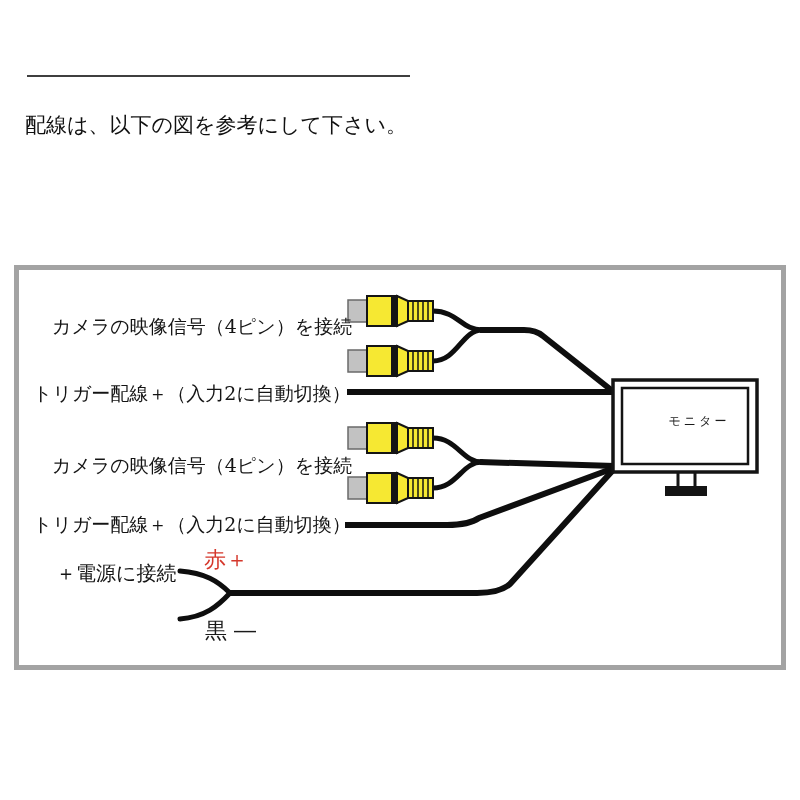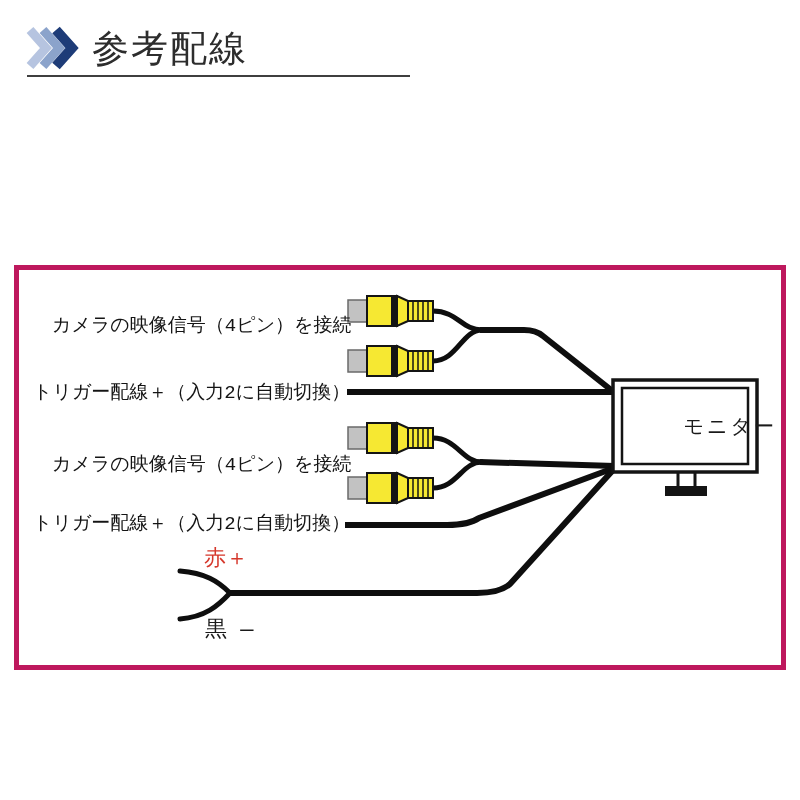--- a/index.html
+++ b/index.html
@@ -8,45 +8,38 @@
 
   
   .hdr{position:absolute;left:25px;top:26px;display:flex;align-items:center;gap:13px;}
   .hdr-title{font-size:37px;color:#2d2d2d;letter-spacing:2px;line-height:1;}
   .hdr-rule{position:absolute;left:27px;top:75px;width:383px;border-top:2px solid #3f3f3f;}
 
   
   .intro{position:absolute;left:25px;top:111px;font-size:21px;line-height:29px;color:#101010;}
 
   
-  .diagram{position:absolute;left:14px;top:265px;width:762px;height:395px;border:5px solid #be185d;font-family:Liberation Mono, monospace;}
+  .diagram{position:absolute;left:14px;top:265px;width:762px;height:395px;border:5px solid #a3a3a3;}
   .diagram svg{position:absolute;left:0;top:0;}
   .dlabel{position:absolute;font-size:19px;color:#141414;white-space:nowrap;line-height:1.15;}
   .plabel{position:absolute;font-size:20px;color:#141414;white-space:nowrap;line-height:1.15;}
   .wlabel-red{position:absolute;font-size:22px;color:#d5372b;white-space:nowrap;line-height:1.1;}
   .wlabel-black{position:absolute;font-size:22px;color:#1a1a1a;white-space:nowrap;line-height:1.1;}
-  .monitor-label{position:absolute;left:602px;top:143px;width:156px;text-align:right;
-                 font-size:20px;letter-spacing:3px;color:#1a1a1a;}
+  .monitor-label{position:absolute;left:602px;top:143px;width:156px;text-align:center;
+                 font-size:12px;letter-spacing:3px;color:#1a1a1a;}
 </style>
 </head>
 <body>
 
 <div class="page">
 
-  <div class="hdr">
-    <svg width="54" height="44" viewBox="0 0 54 44">
-      <polyline points="5,4 21,22 5,40" fill="none" stroke-width="9" stroke="#b6c4e0"></polyline>
-      <polyline points="18,4 34,22 18,40" fill="none" stroke-width="9" stroke="#8ba3cb"></polyline>
-      <polyline points="31,4 47,22 31,40" fill="none" stroke-width="10" stroke="#1e3c78"></polyline>
-    </svg>
-    <div class="hdr-title">参考配線</div>
-  </div>
   <div class="hdr-rule"></div>
 
   <div class="intro">
+    <div>配線は、以下の図を参考にして下さい。</div>
   </div>
 
   <div class="diagram">
 
     <svg width="762" height="395" viewBox="0 0 762 395">
       <defs>
         <g id="rca">
           <rect x="1" y="-11" width="20" height="22" fill="#c2c2c2" stroke="#6a6a6a" stroke-width="1.5"></rect>
           <rect x="20" y="-15" width="30" height="30" fill="#f6e832" stroke="#141414" stroke-width="2"></rect>
           <rect x="44" y="-15" width="6" height="30" fill="#141414"></rect>
@@ -80,18 +73,19 @@
       <rect x="594" y="110" width="144" height="92" fill="#ffffff" stroke="#141414" stroke-width="3.5"></rect>
       <rect x="603" y="118" width="126" height="76" fill="#ffffff" stroke="#141414" stroke-width="2.5"></rect>
       <path d="M 659,203 V 217 M 676,203 V 217" stroke="#141414" stroke-width="3"></path>
       <rect x="646" y="216" width="42" height="10" fill="#141414"></rect>
     </svg>
 
     <div class="dlabel" style="left:33px;top:46px;">カメラの映像信号（4ピン）を接続</div>
     <div class="dlabel" style="left:14px;top:113px;">トリガー配線＋（入力2に自動切換）</div>
     <div class="dlabel" style="left:33px;top:185px;">カメラの映像信号（4ピン）を接続</div>
     <div class="dlabel" style="left:14px;top:244px;">トリガー配線＋（入力2に自動切換）</div>
+    <div class="plabel" style="left:37px;top:292px;">＋電源に接続</div>
     <div class="wlabel-red" style="left:185px;top:278px;">赤＋</div>
     <div class="wlabel-black" style="left:186px;top:349px;">黒 ―</div>
     <div class="monitor-label">モニター</div>
   </div>
 
 </div>
 
 </body></html>

